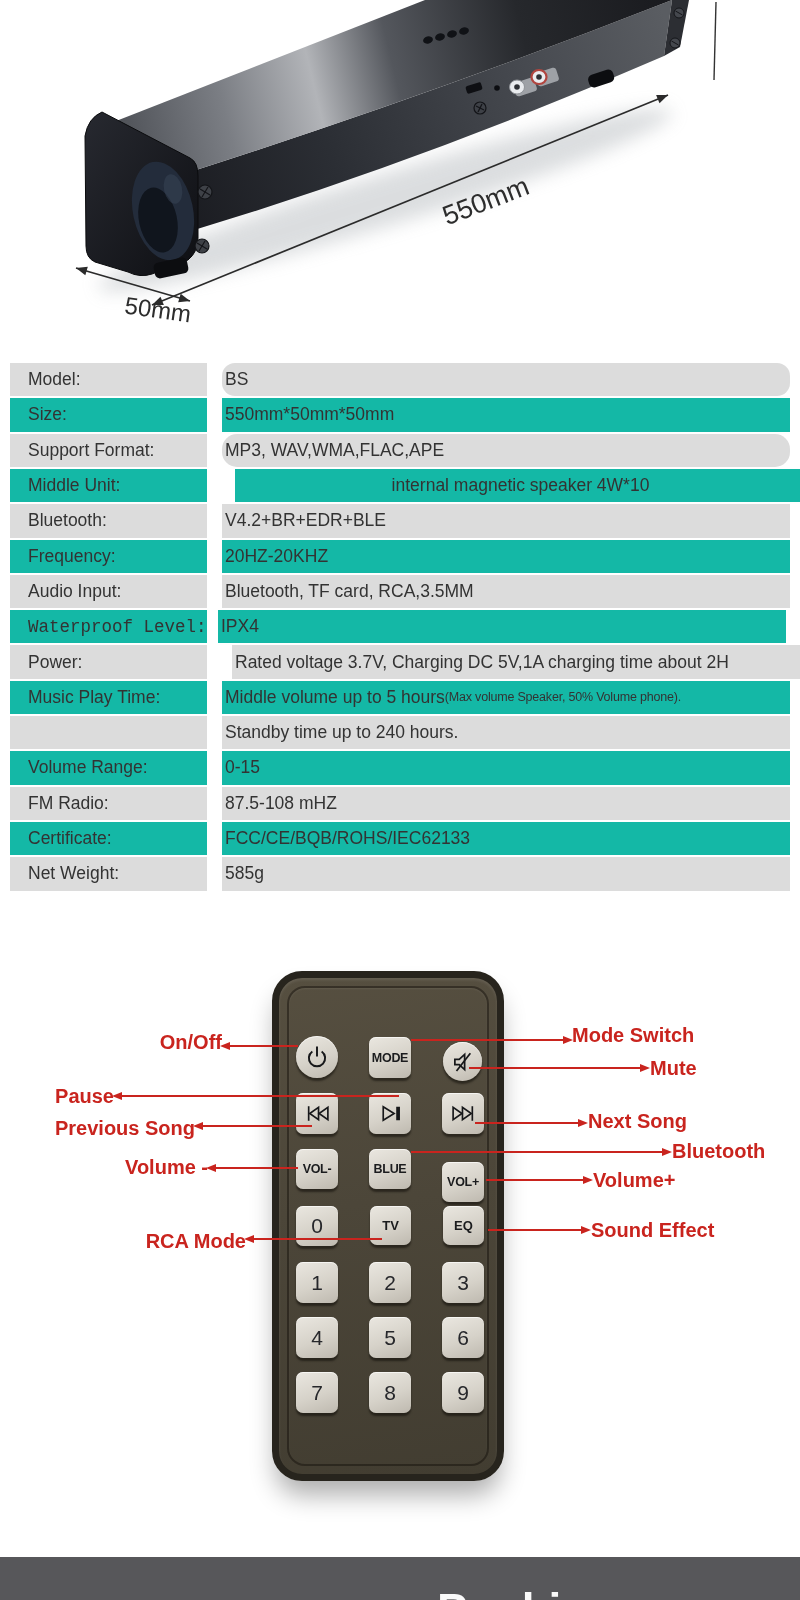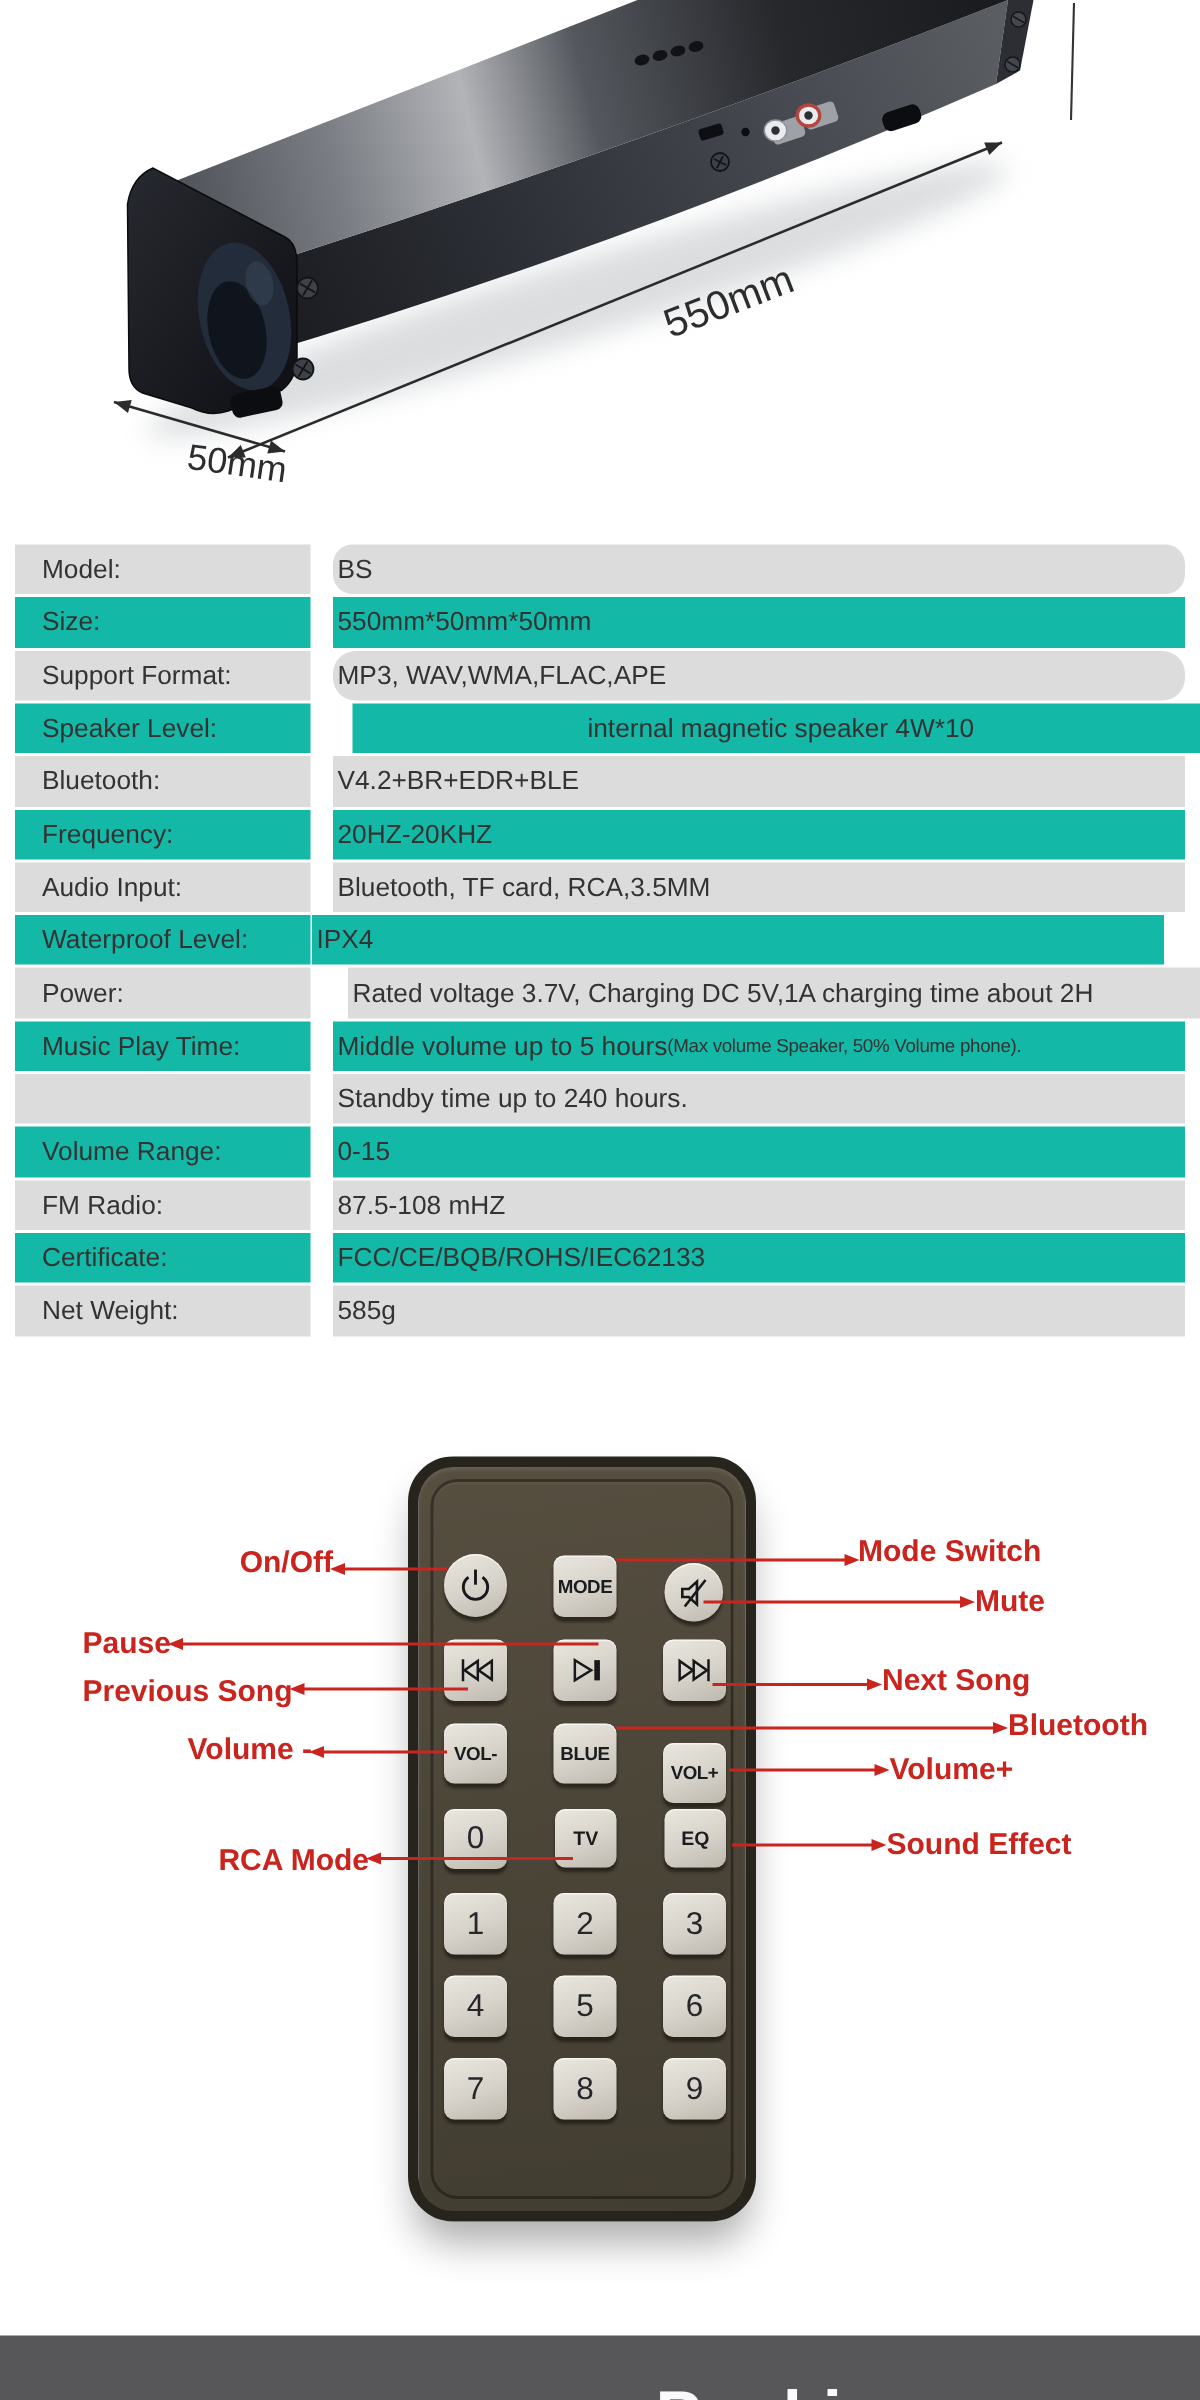--- a/index.html
+++ b/index.html
@@ -165,38 +165,38 @@
         <span>BS</span>
       </div>
       <div class="cell label light" style="left: 10px; top: 398.3px; width: 197px; height: 33.4px;">Size:</div>
       <div class="cell value light" style="left: 222px; top: 398.3px; width: 568px; height: 33.4px;">
         <span>550mm*50mm*50mm</span>
       </div>
       <div class="cell label dark" style="left: 10px; top: 433.6px; width: 197px; height: 33.4px;">Support Format:</div>
       <div class="cell value dark" style="left: 222px; top: 433.6px; width: 568px; height: 33.4px; border-radius: 15px;">
         <span>MP3, WAV,WMA,FLAC,APE</span>
       </div>
-      <div class="cell label light" style="left: 10px; top: 468.9px; width: 197px; height: 33.4px;">Speaker Level:</div>
+      <div class="cell label light" style="left: 10px; top: 468.9px; width: 197px; height: 33.4px;">Middle Unit:</div>
       <div class="cell value light" style="left: 235px; top: 468.9px; width: 568px; height: 33.4px; justify-content: center;">
         <span>internal magnetic speaker 4W*10</span>
       </div>
       <div class="cell label dark" style="left: 10px; top: 504.2px; width: 197px; height: 33.4px;">Bluetooth:</div>
       <div class="cell value dark" style="left: 222px; top: 504.2px; width: 568px; height: 33.4px;">
         <span>V4.2+BR+EDR+BLE</span>
       </div>
       <div class="cell label light" style="left: 10px; top: 539.5px; width: 197px; height: 33.4px;">Frequency:</div>
       <div class="cell value light" style="left: 222px; top: 539.5px; width: 568px; height: 33.4px;">
         <span>20HZ-20KHZ</span>
       </div>
       <div class="cell label dark" style="left: 10px; top: 574.8px; width: 197px; height: 33.4px;">Audio Input:</div>
       <div class="cell value dark" style="left: 222px; top: 574.8px; width: 568px; height: 33.4px;">
         <span>Bluetooth, TF card, RCA,3.5MM</span>
       </div>
-      <div class="cell label light" style="left: 10px; top: 610.1px; width: 197px; height: 33.4px;">Waterproof Level:</div>
-      <div class="cell value light" style="left: 208px; top: 610.1px; width: 568px; height: 33.4px; text-align: center;">
+      <div class="cell label light" style="left: 10px; top: 610.1px; width: 197px; height: 33.4px; font-family: Liberation Mono, monospace;">Waterproof Level:</div>
+      <div class="cell value light" style="left: 218px; top: 610.1px; width: 568px; height: 33.4px; text-align: center;">
         <span>IPX4</span>
       </div>
       <div class="cell label dark" style="left: 10px; top: 645.4px; width: 197px; height: 33.4px;">Power:</div>
       <div class="cell value dark" style="left: 232px; top: 645.4px; width: 568px; height: 33.4px;">
         <span>Rated voltage 3.7V, Charging DC 5V,1A charging time about 2H</span>
       </div>
       <div class="cell label light" style="left: 10px; top: 680.7px; width: 197px; height: 33.4px;">Music Play Time:</div>
       <div class="cell value light" style="left: 222px; top: 680.7px; width: 568px; height: 33.4px;">
         <span>Middle volume up to 5 hours</span>
         <span class="note">(Max volume Speaker, 50% Volume phone).</span>

